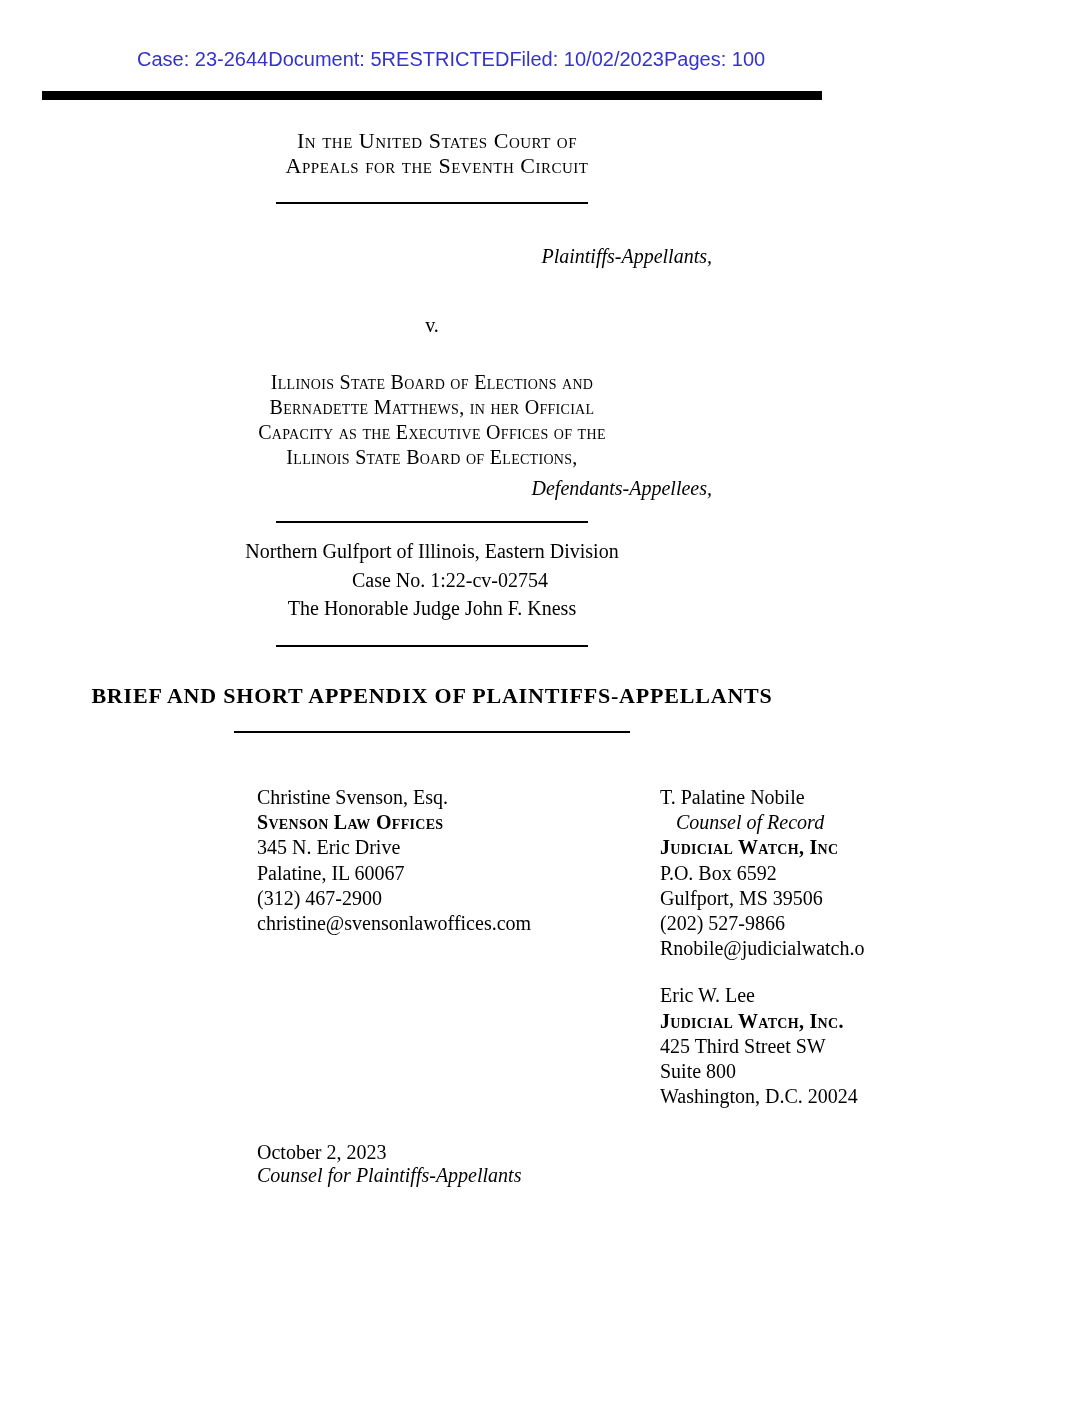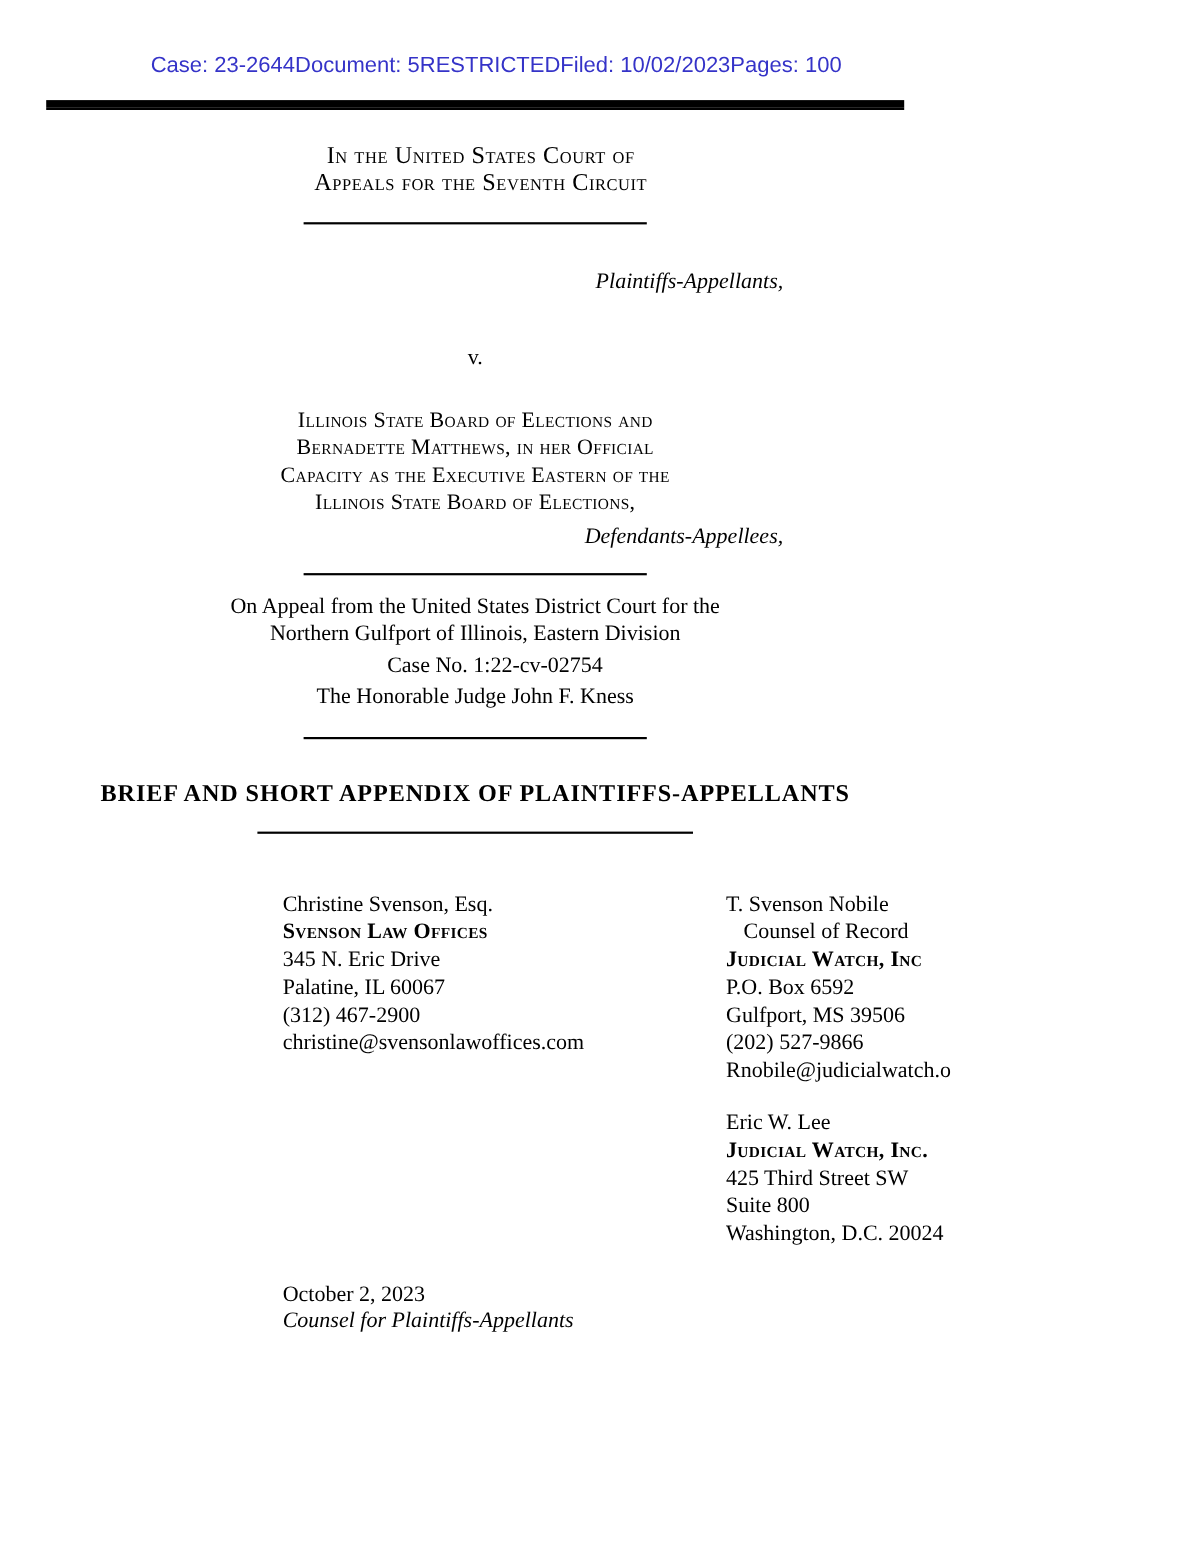--- a/index.html
+++ b/index.html
@@ -112,20 +112,21 @@
     gap: 20px;
   }
   .col-left { width: 383px; flex: none; }
   .col-right { flex: none; }
   .firm {
     font-weight: bold;
     font-variant: small-caps;
     letter-spacing: 0.3px;
   }
   .counsel-role {
+    font-style: italic;
     padding-left: 16px;
   }
   .block-gap { height: 22px; }
   
   .footer-row {
     display: flex;
     margin: 32px 0 0 257px;
     font-size: 20px;
     flex-direction: column;
   }
@@ -153,29 +154,28 @@
     <div>Appeals for the Seventh Circuit</div>
   </div>
 
   <hr class="short-rule">
 
   <section class="caption">
     <div class="role">Plaintiffs-Appellants,</div>
     <div class="versus">v.</div>
     <div class="party">Illinois State Board of Elections and</div>
     <div class="party">Bernadette Matthews, in her Official</div>
-    <div class="party">Capacity as the Executive Eastern of the</div>
+    <div class="party">Capacity as the Executive Offices of the</div>
     <div class="party">Illinois State Board of Elections,</div>
     <div class="role">Defendants-Appellees,</div>
   </section>
 
   <hr class="short-rule rule-above-appeal">
 
   <section class="appeal">
-    <div>On Appeal from the United States District Court for the</div>
     <div>Northern Gulfport of Illinois, Eastern Division</div>
     <div class="case-line">Case No. 1:22-cv-02754</div>
     <div class="judge-line">The Honorable Judge John F. Kness</div>
   </section>
 
   <hr class="short-rule rule-above-title">
 
   <h1 class="doc-title">BRIEF AND SHORT APPENDIX OF PLAINTIFFS-APPELLANTS</h1>
 
   <hr class="wide-rule">
@@ -183,21 +183,21 @@
   <section class="counsel-grid">
     <div class="col-left">
       <div>Christine Svenson, Esq.</div>
       <div class="firm">Svenson Law Offices</div>
       <div>345 N. Eric Drive</div>
       <div>Palatine, IL 60067</div>
       <div>(312) 467-2900</div>
       <div>christine@svensonlawoffices.com</div>
     </div>
     <div class="col-right">
-      <div>T. Svenson Nobile</div>
+      <div>T. Palatine Nobile</div>
       <div class="counsel-role">Counsel of Record</div>
       <div class="firm">Judicial Watch, Inc</div>
       <div>P.O. Box 6592</div>
       <div>Gulfport, MS 39506</div>
       <div>(202) 527-9866</div>
       <div>Rnobile@judicialwatch.org</div>
       <div class="block-gap"></div>
       <div>Eric W. Lee</div>
       <div class="firm">Judicial Watch, Inc.</div>
       <div>425 Third Street SW</div>

